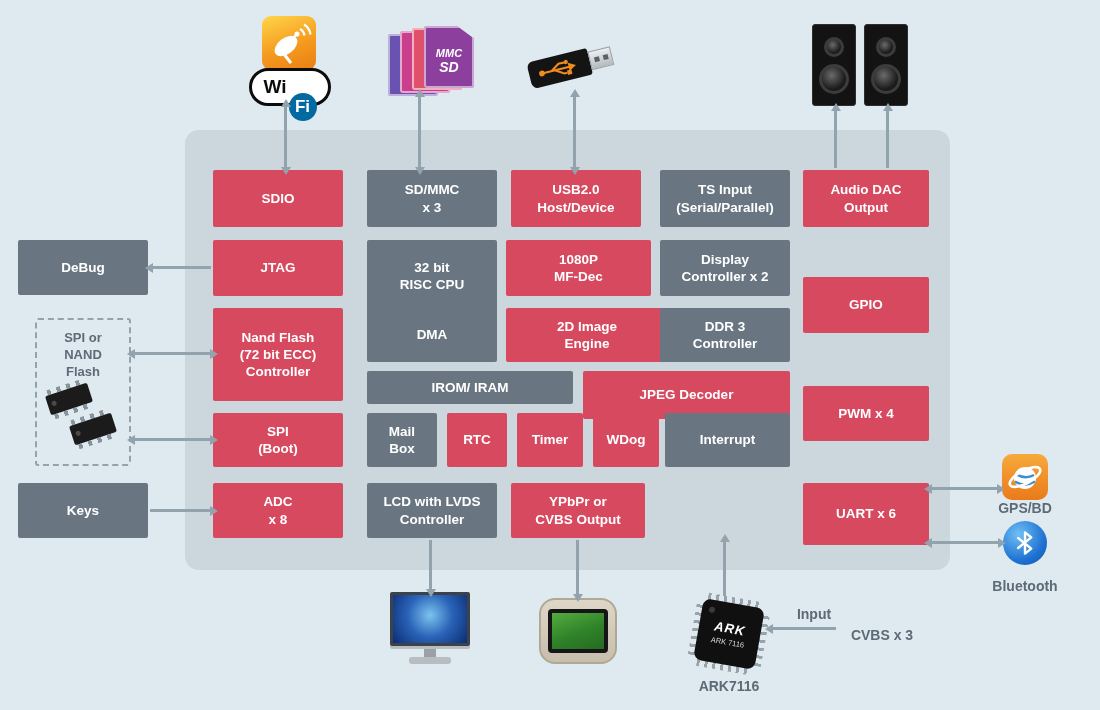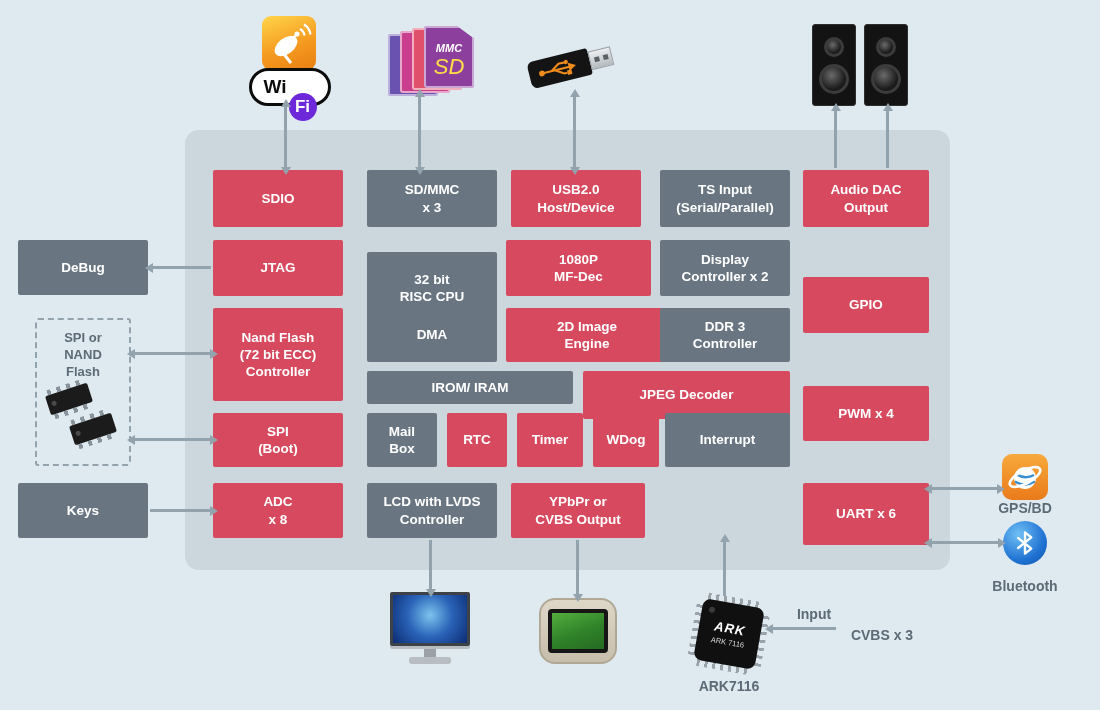--- a/index.html
+++ b/index.html
@@ -34,35 +34,35 @@
   .arr i.right { border-width:5px 0 5px 8px; border-left-color:#93a3ad; top:50%; transform:translateY(-50%); right:-7px; }
 
   
   .sat { position:absolute; left:262px; top:16px; width:54px; height:54px; border-radius:9px;
          background:linear-gradient(160deg,#ffd54a 0%,#f59b20 55%,#e87f12 100%); z-index:2; }
   .sat svg { width:100%; height:100%; }
   .wifi-pill { position:absolute; left:249px; top:68px; width:82px; height:38px; background:#fff;
                border:3px solid #0c0c0c; border-radius:20px; display:flex; align-items:center;
                justify-content:center; gap:2px; z-index:3; }
   .wifi-pill .wi { color:#0c0c0c; font-weight:800; font-size:19px; }
-  .wifi-pill .fi { color:#fff; background:#6d28d9; font-weight:800; font-size:17px; width:28px; height:28px;
+  .wifi-pill .fi { color:#fff; background:#0369a1; font-weight:800; font-size:17px; width:28px; height:28px;
                    border-radius:50%; display:flex; align-items:center; justify-content:center;margin-top:40px; }
 
   
   .sd-stack { position:absolute; left:388px; top:26px; width:90px; height:66px; z-index:2; }
   .sd-card { position:absolute; width:50px; height:62px; border-radius:3px;
              clip-path:polygon(0 0, 66% 0, 100% 20%, 100% 100%, 0 100%);
              box-shadow:inset 0 0 0 2px rgba(255,255,255,.55); }
   .sd-card.c1 { left:0;  top:8px; background:#6a52b0; }
   .sd-card.c2 { left:12px; top:5px; background:#c93f8e; }
   .sd-card.c3 { left:24px; top:2px; background:#e0506a; }
   .sd-card.c4 { left:36px; top:0;  background:#8d3f9e; display:flex; flex-direction:column;
                 align-items:center; justify-content:center; }
   .sd-card.c4 .mmc-t { color:#fff; font-weight:700; font-style:italic; font-size:11px; margin-top:8px; }
-  .sd-card.c4 .sd-t  { color:#fde047; font-weight:400; font-style:italic; font-size:22px; }
+  .sd-card.c4 .sd-t  { color:#ffffff; font-weight:700; font-style:italic; font-size:14px; }
 
   
   .usb { position:absolute; left:528px; top:36px; width:104px; height:58px; z-index:2; }
   .usb-inner { display:flex; align-items:center; transform:rotate(-14deg); transform-origin:50% 50%; margin-top:14px; }
   .usb-body { width:62px; height:27px; background:#141414; border-radius:6px 3px 3px 6px;
               display:flex; align-items:center; justify-content:center; }
   .usb-body svg { width:52px; height:20px; }
   .usb-conn { width:23px; height:19px; background:linear-gradient(180deg,#eceef0,#b4b9bd);
               border:1px solid #9aa0a5; display:flex; align-items:center; justify-content:center; gap:4px; }
   .usb-conn i { width:5px; height:5px; background:#5a6066; display:block; }
@@ -142,21 +142,21 @@
   <div class="blk gray" style="left:367px;top:170px;width:130px;height:57px">SD/MMC
 x 3</div>
   <div class="blk red" style="left:511px;top:170px;width:130px;height:57px">USB2.0
 Host/Device</div>
   <div class="blk gray" style="left:660px;top:170px;width:130px;height:57px">TS Input
 (Serial/Parallel)</div>
   <div class="blk red" style="left:803px;top:170px;width:126px;height:57px">Audio DAC
 Output</div>
 
   <div class="blk red" style="left:213px;top:240px;width:130px;height:56px">JTAG</div>
-  <div class="blk gray" style="left:367px;top:252px;width:130px;height:72px">32 bit
+  <div class="blk gray" style="left:367px;top:240px;width:130px;height:72px">32 bit
 RISC CPU</div>
   <div class="blk red" style="left:506px;top:240px;width:145px;height:56px">1080P
 MF-Dec</div>
   <div class="blk gray" style="left:660px;top:240px;width:130px;height:56px">Display
 Controller x 2</div>
   <div class="blk red" style="left:803px;top:277px;width:126px;height:56px">GPIO</div>
 
   <div class="blk red" style="left:213px;top:308px;width:130px;height:93px">Nand Flash
 (72 bit ECC)
 Controller</div>

